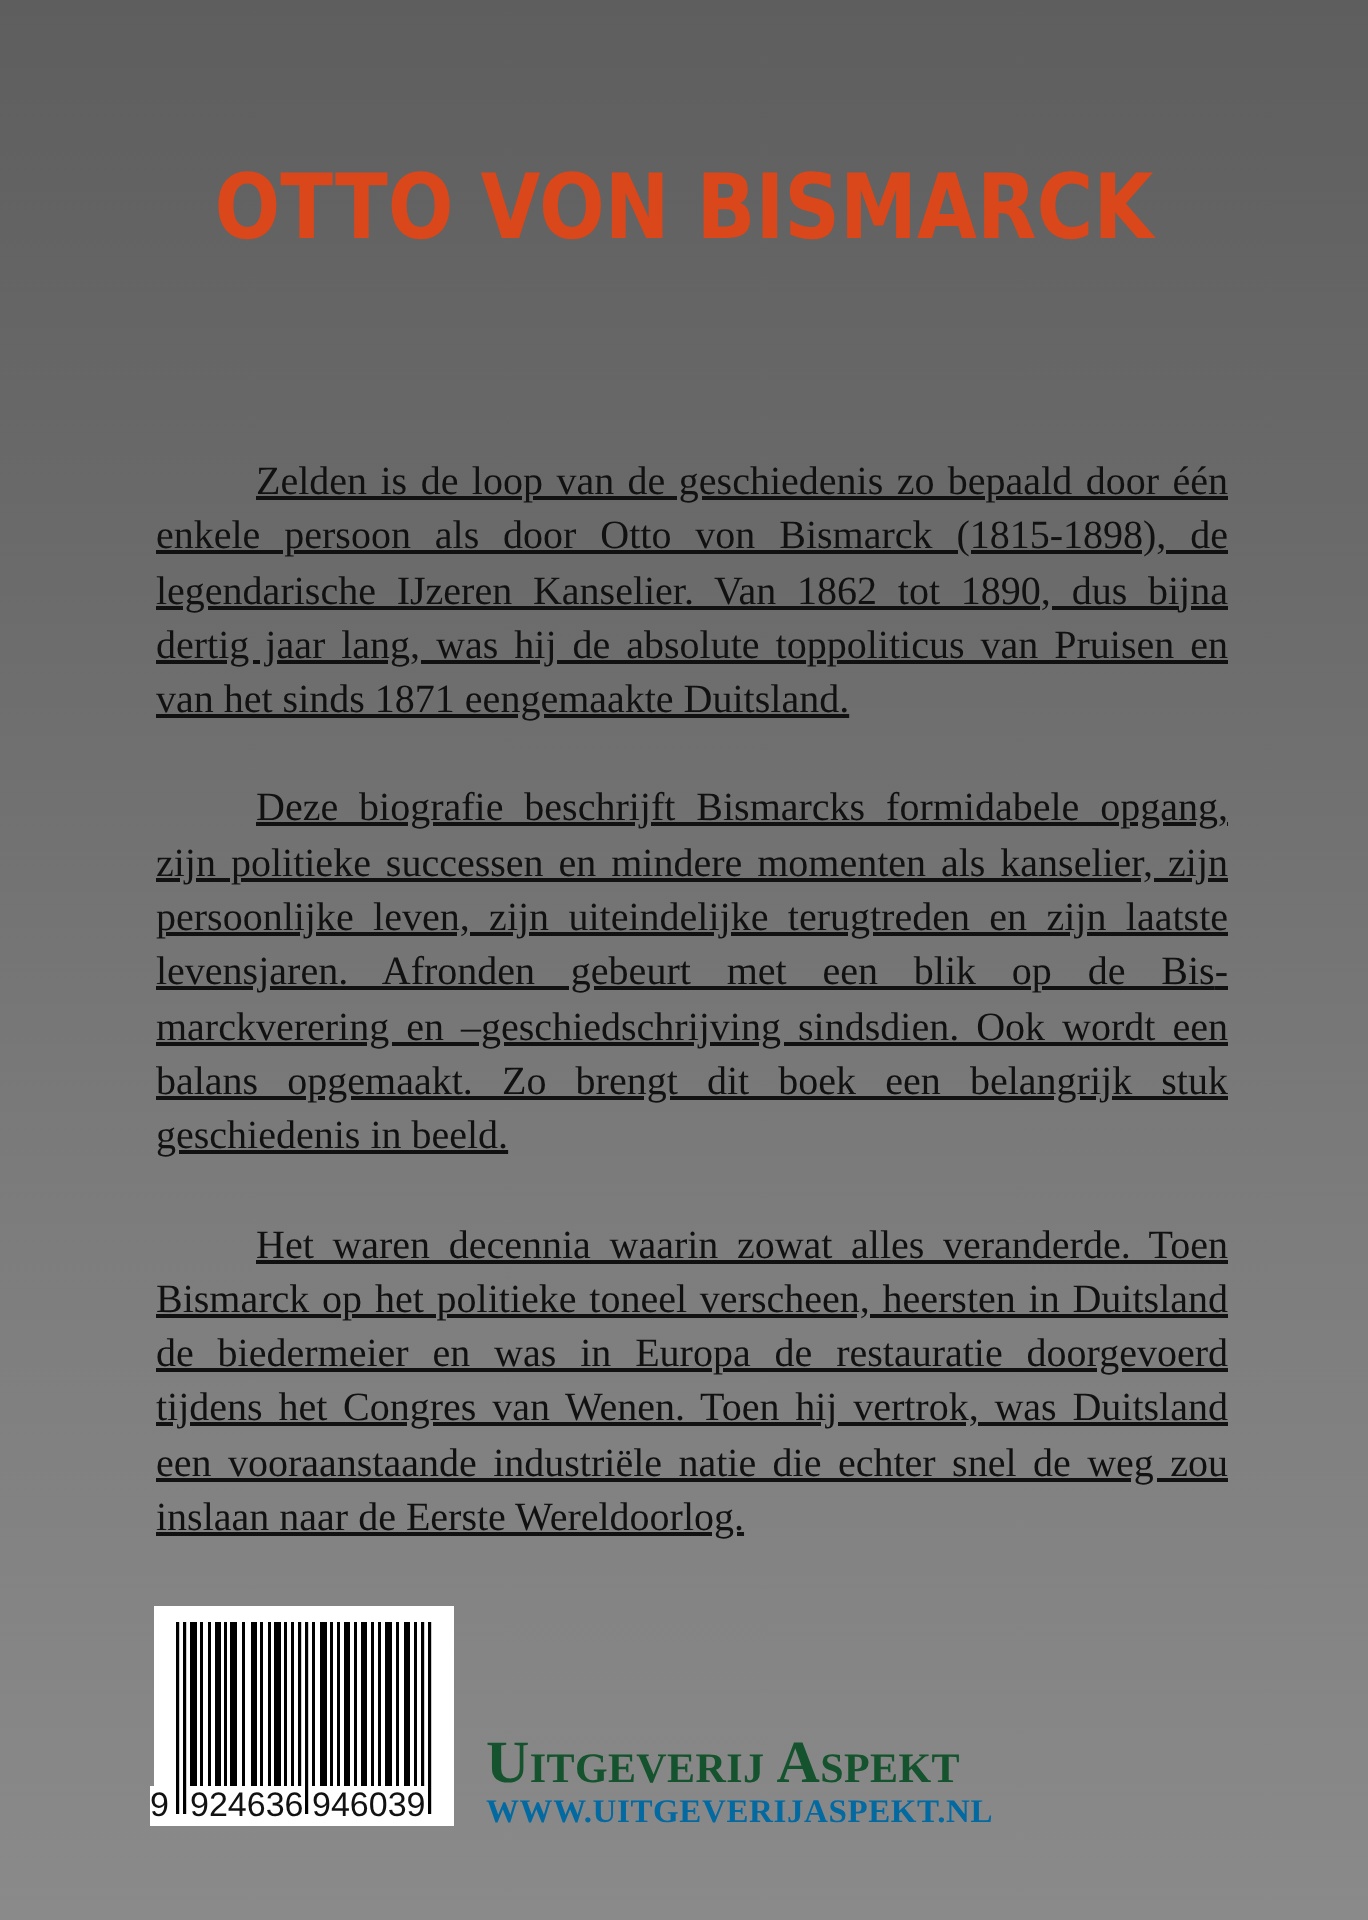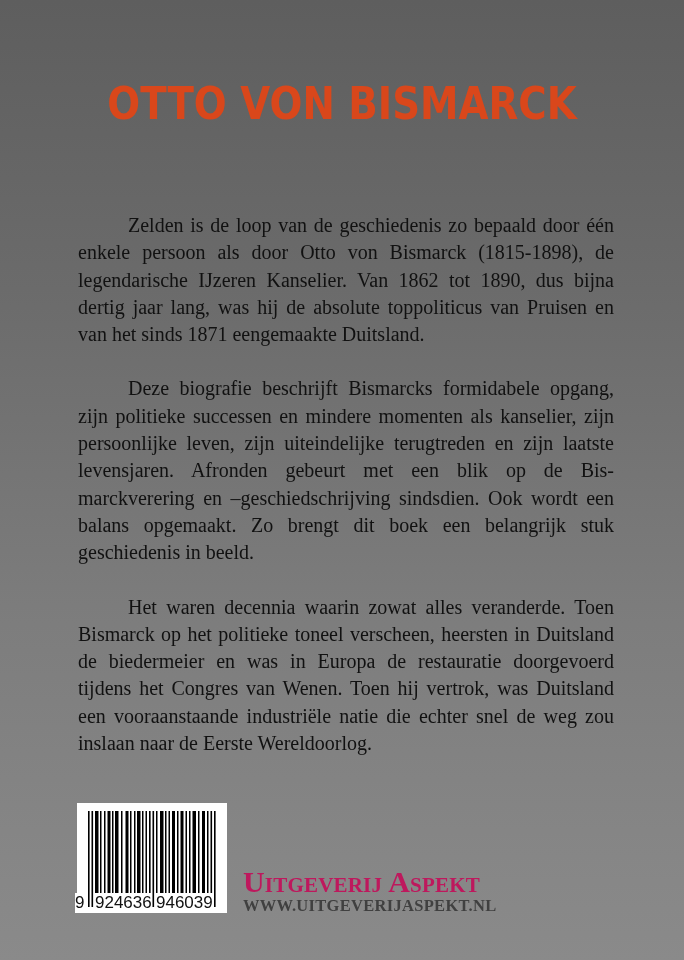--- a/index.html
+++ b/index.html
@@ -33,23 +33,24 @@
       position: absolute;
       left: 78px;
       width: 536px;
       top: 212px;
       color: #111111;
       font-size: 20px;
       line-height: 27.3px;
       text-align: justify;
     }
     .body-text p {
-      margin: 0 0 27px 0;
+      margin: 16px 0 27px 0;
       text-indent: 50px;
       hyphens: manual;
+      text-decoration: underline;
     }
     .barcode {
       position: absolute;
       left: 77px;
       top: 803px;
       width: 150px;
       height: 110px;
       background: #ffffff;
     }
     .barcode svg {
@@ -74,33 +75,33 @@
       background: #fff;
     }
     .publisher {
       position: absolute;
       left: 243px;
       top: 867px;
       font-family: "Liberation Serif", "DejaVu Serif", serif;
       font-weight: bold;
       font-size: 30px;
       line-height: 30px;
-      color: #be185d;
+      color: #14532d;
       font-variant: small-caps;
       letter-spacing: 0.2px;
     }
     .website {
       position: absolute;
       left: 243px;
       top: 896px;
       font-family: "Liberation Serif", "DejaVu Serif", serif;
       font-weight: bold;
       font-size: 16.5px;
       line-height: 20px;
-      color: #404040;
+      color: #0369a1;
       letter-spacing: 0.3px;
     }
   </style>
 </head>
 <body>
 
 <div class="title">OTTO VON BISMARCK</div>
 
 <div class="body-text">
   <p>Zelden is de loop van de geschiedenis zo bepaald door één enkele persoon als door Otto von Bismarck (1815-1898), de legendarische IJzeren Kanselier. Van 1862 tot 1890, dus bij­na dertig jaar lang, was hij de absolute toppoliticus van Pruisen en van het sinds 1871 eengemaakte Duitsland.</p>

